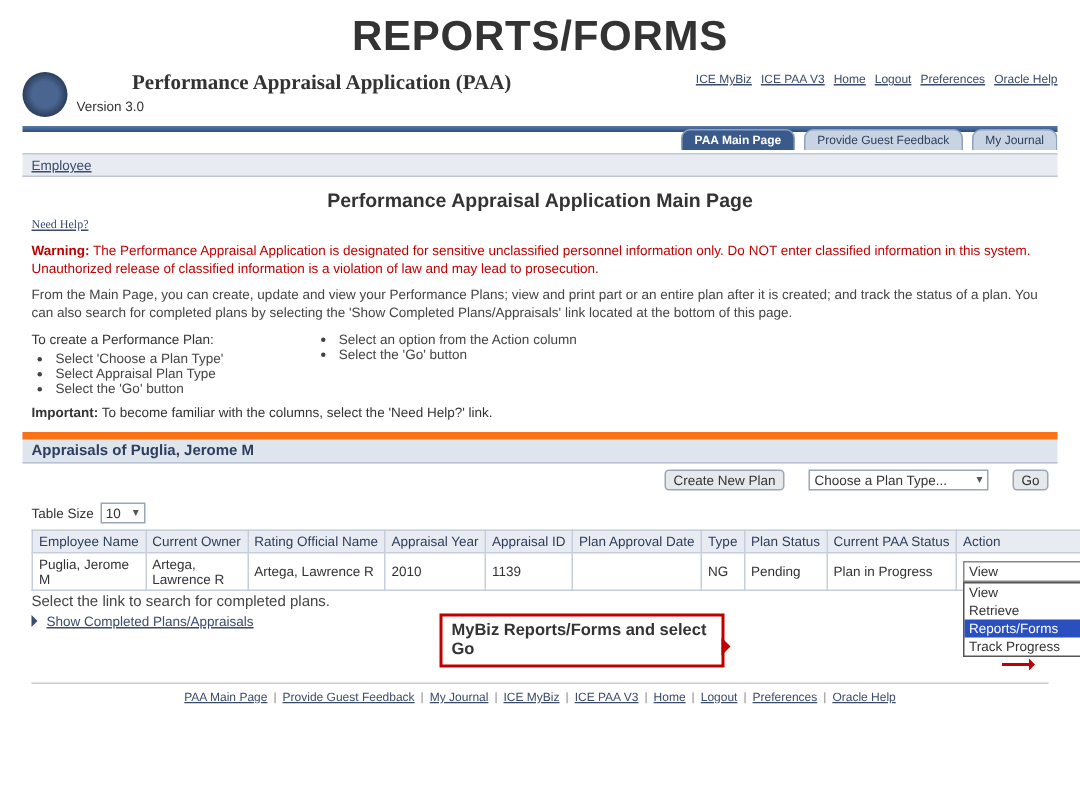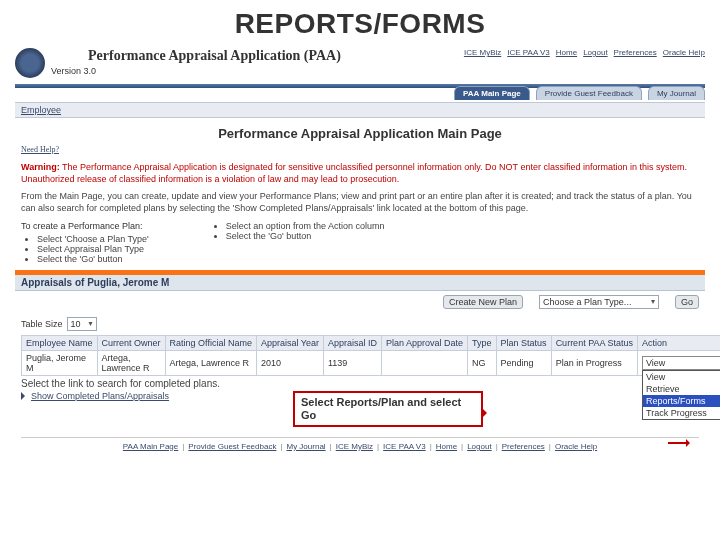--- a/index.html
+++ b/index.html
@@ -114,20 +114,24 @@
       </ul>
     </div>
     <div class="col">
       <ul>
         <li>Select an option from the Action column</li>
         <li>Select the 'Go' button</li>
       </ul>
     </div>
   </div>
 
+  <div class="important">
+    <b>Important:</b>
+    <span>To become familiar with the columns, select the 'Need Help?' link.</span>
+  </div>
 
   <div class="appraisals-bar">Appraisals of Puglia, Jerome M</div>
 
   <div class="create-row">
     <span class="btn">Create New Plan</span>
     <span class="select-box">
       <span>Choose a Plan Type...</span>
       <span class="chev">▾</span>
     </span>
     <span class="btn">Go</span>
@@ -191,21 +195,21 @@
 
   <div class="red-arrow"></div>
 
   <div class="below">Select the link to search for completed plans.</div>
   <div class="show-link">
     <span class="tri"></span>
     <span>Show Completed Plans/Appraisals</span>
   </div>
 
   <div class="callout-wrap">
-    <div class="callout">Select Reports/Plan and select Go</div>
+    <div class="callout">MyBiz Reports/Forms and select Go</div>
 
   </div>
 
   <div class="footer">
     <span>PAA Main Page</span>
       <span class="sep">|</span>
     <span>Provide Guest Feedback</span>
       <span class="sep">|</span>
     <span>My Journal</span>
       <span class="sep">|</span>

